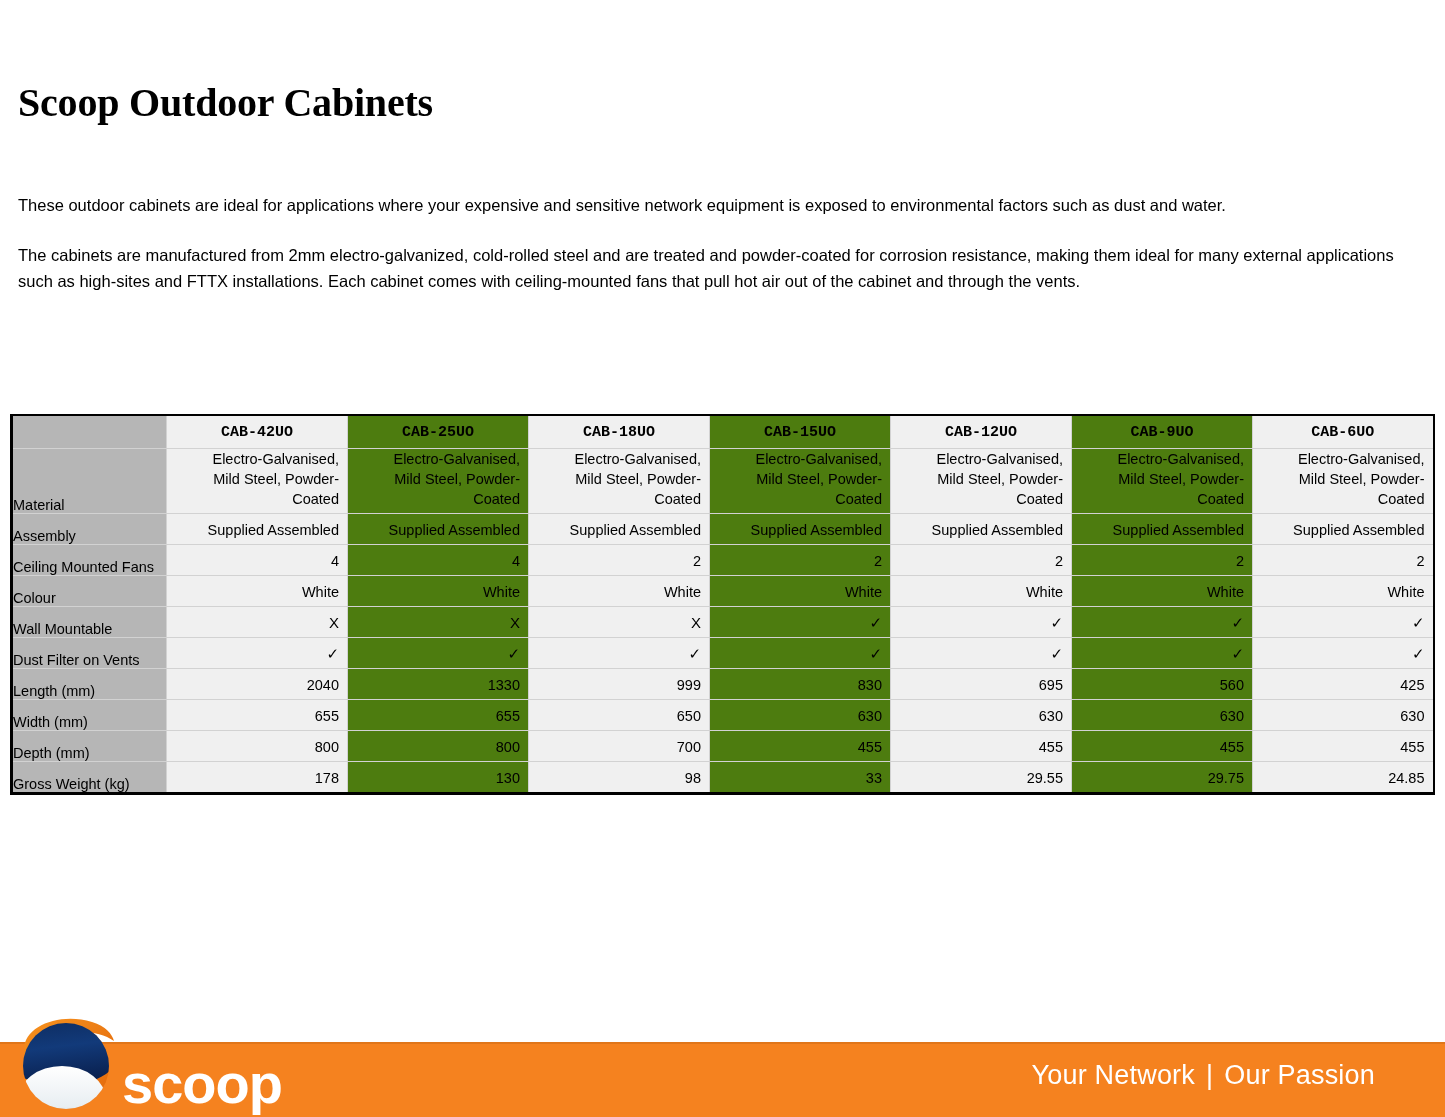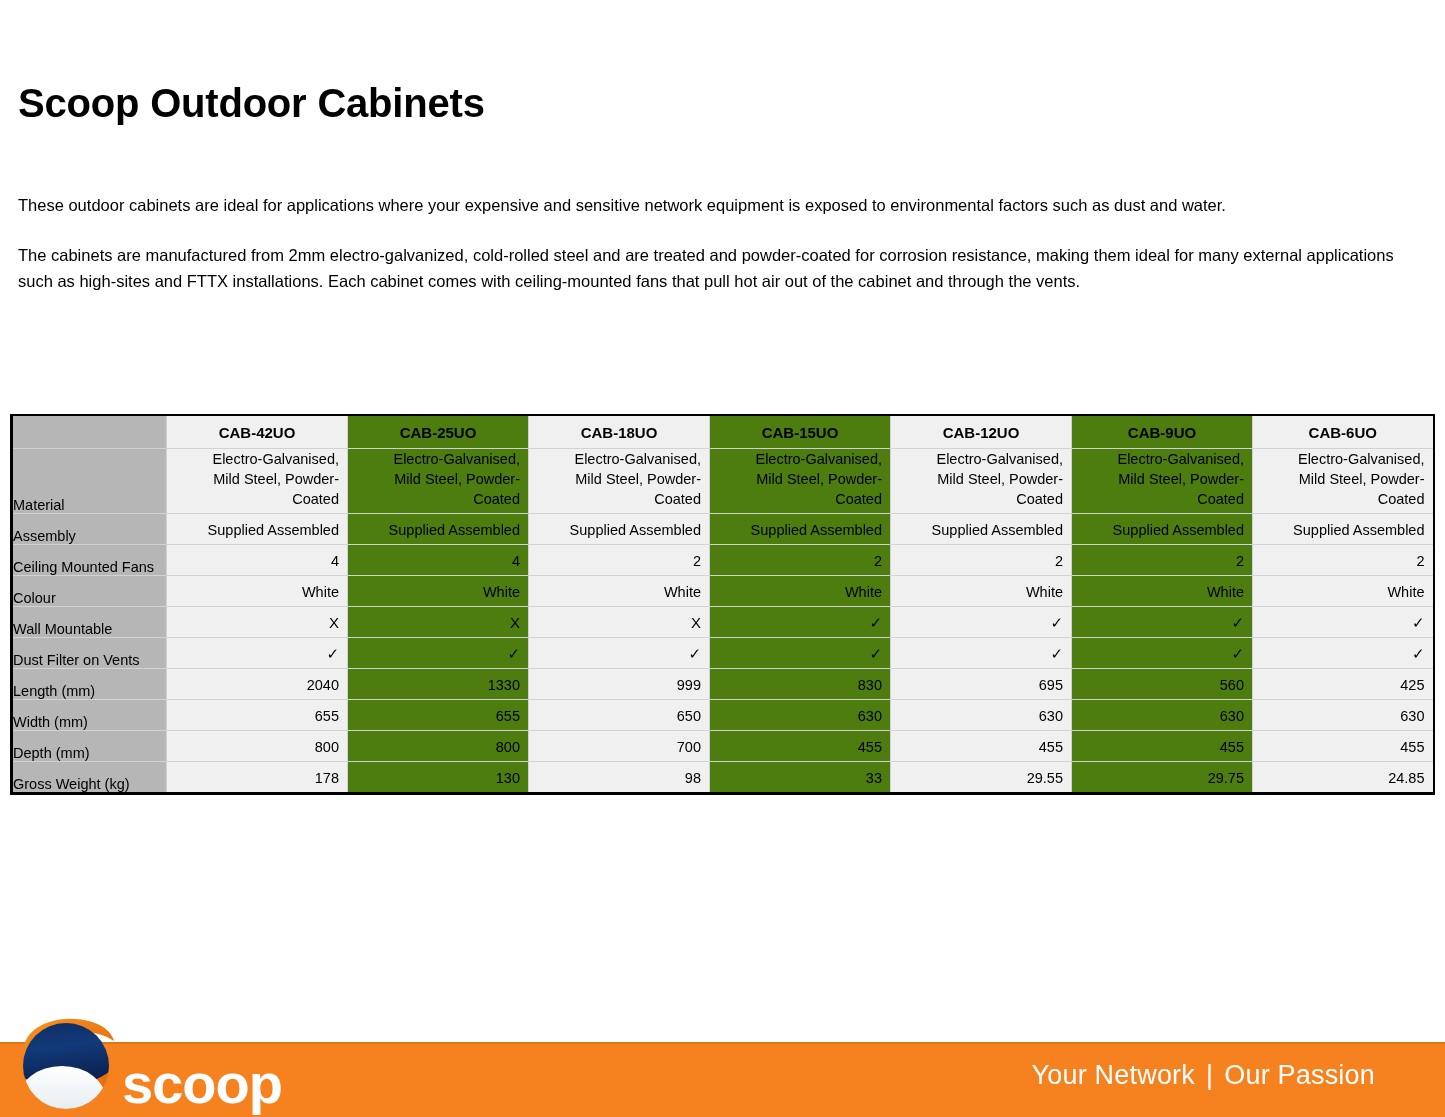--- a/index.html
+++ b/index.html
@@ -20,20 +20,21 @@
   
   .page-title {
     position: absolute;
     left: 18px;
     top: 82px;
     font-size: 40px;
     font-weight: bold;
     letter-spacing: -0.2px;
     line-height: 1.05;
     color: #000;
+    font-family: Liberation Serif, serif;
   }
 
   .intro-block {
     position: absolute;
     left: 18px;
     top: 192px;
     width: 1400px;
   }
   .intro-para {
     font-size: 16.5px;
@@ -100,21 +101,21 @@
   .col-even { background: #4d7c0f; }
 
   th.dat {
     font-weight: bold;
     text-align: center;
     font-size: 15px;
     padding-bottom: 5px;
     vertical-align: bottom;
   }
 
-  tr.r-head th { height: 27px; }
+  tr.r-head th { height: 27px; font-family: Liberation Mono, monospace; }
   tr.r-material td { height: 48px; }
   tr.r-norm td { height: 26px; }
 
   .mark { font-size: 15px; }
 
   
   .footer-bar {
     position: absolute;
     left: 0;
     top: 1042px;

